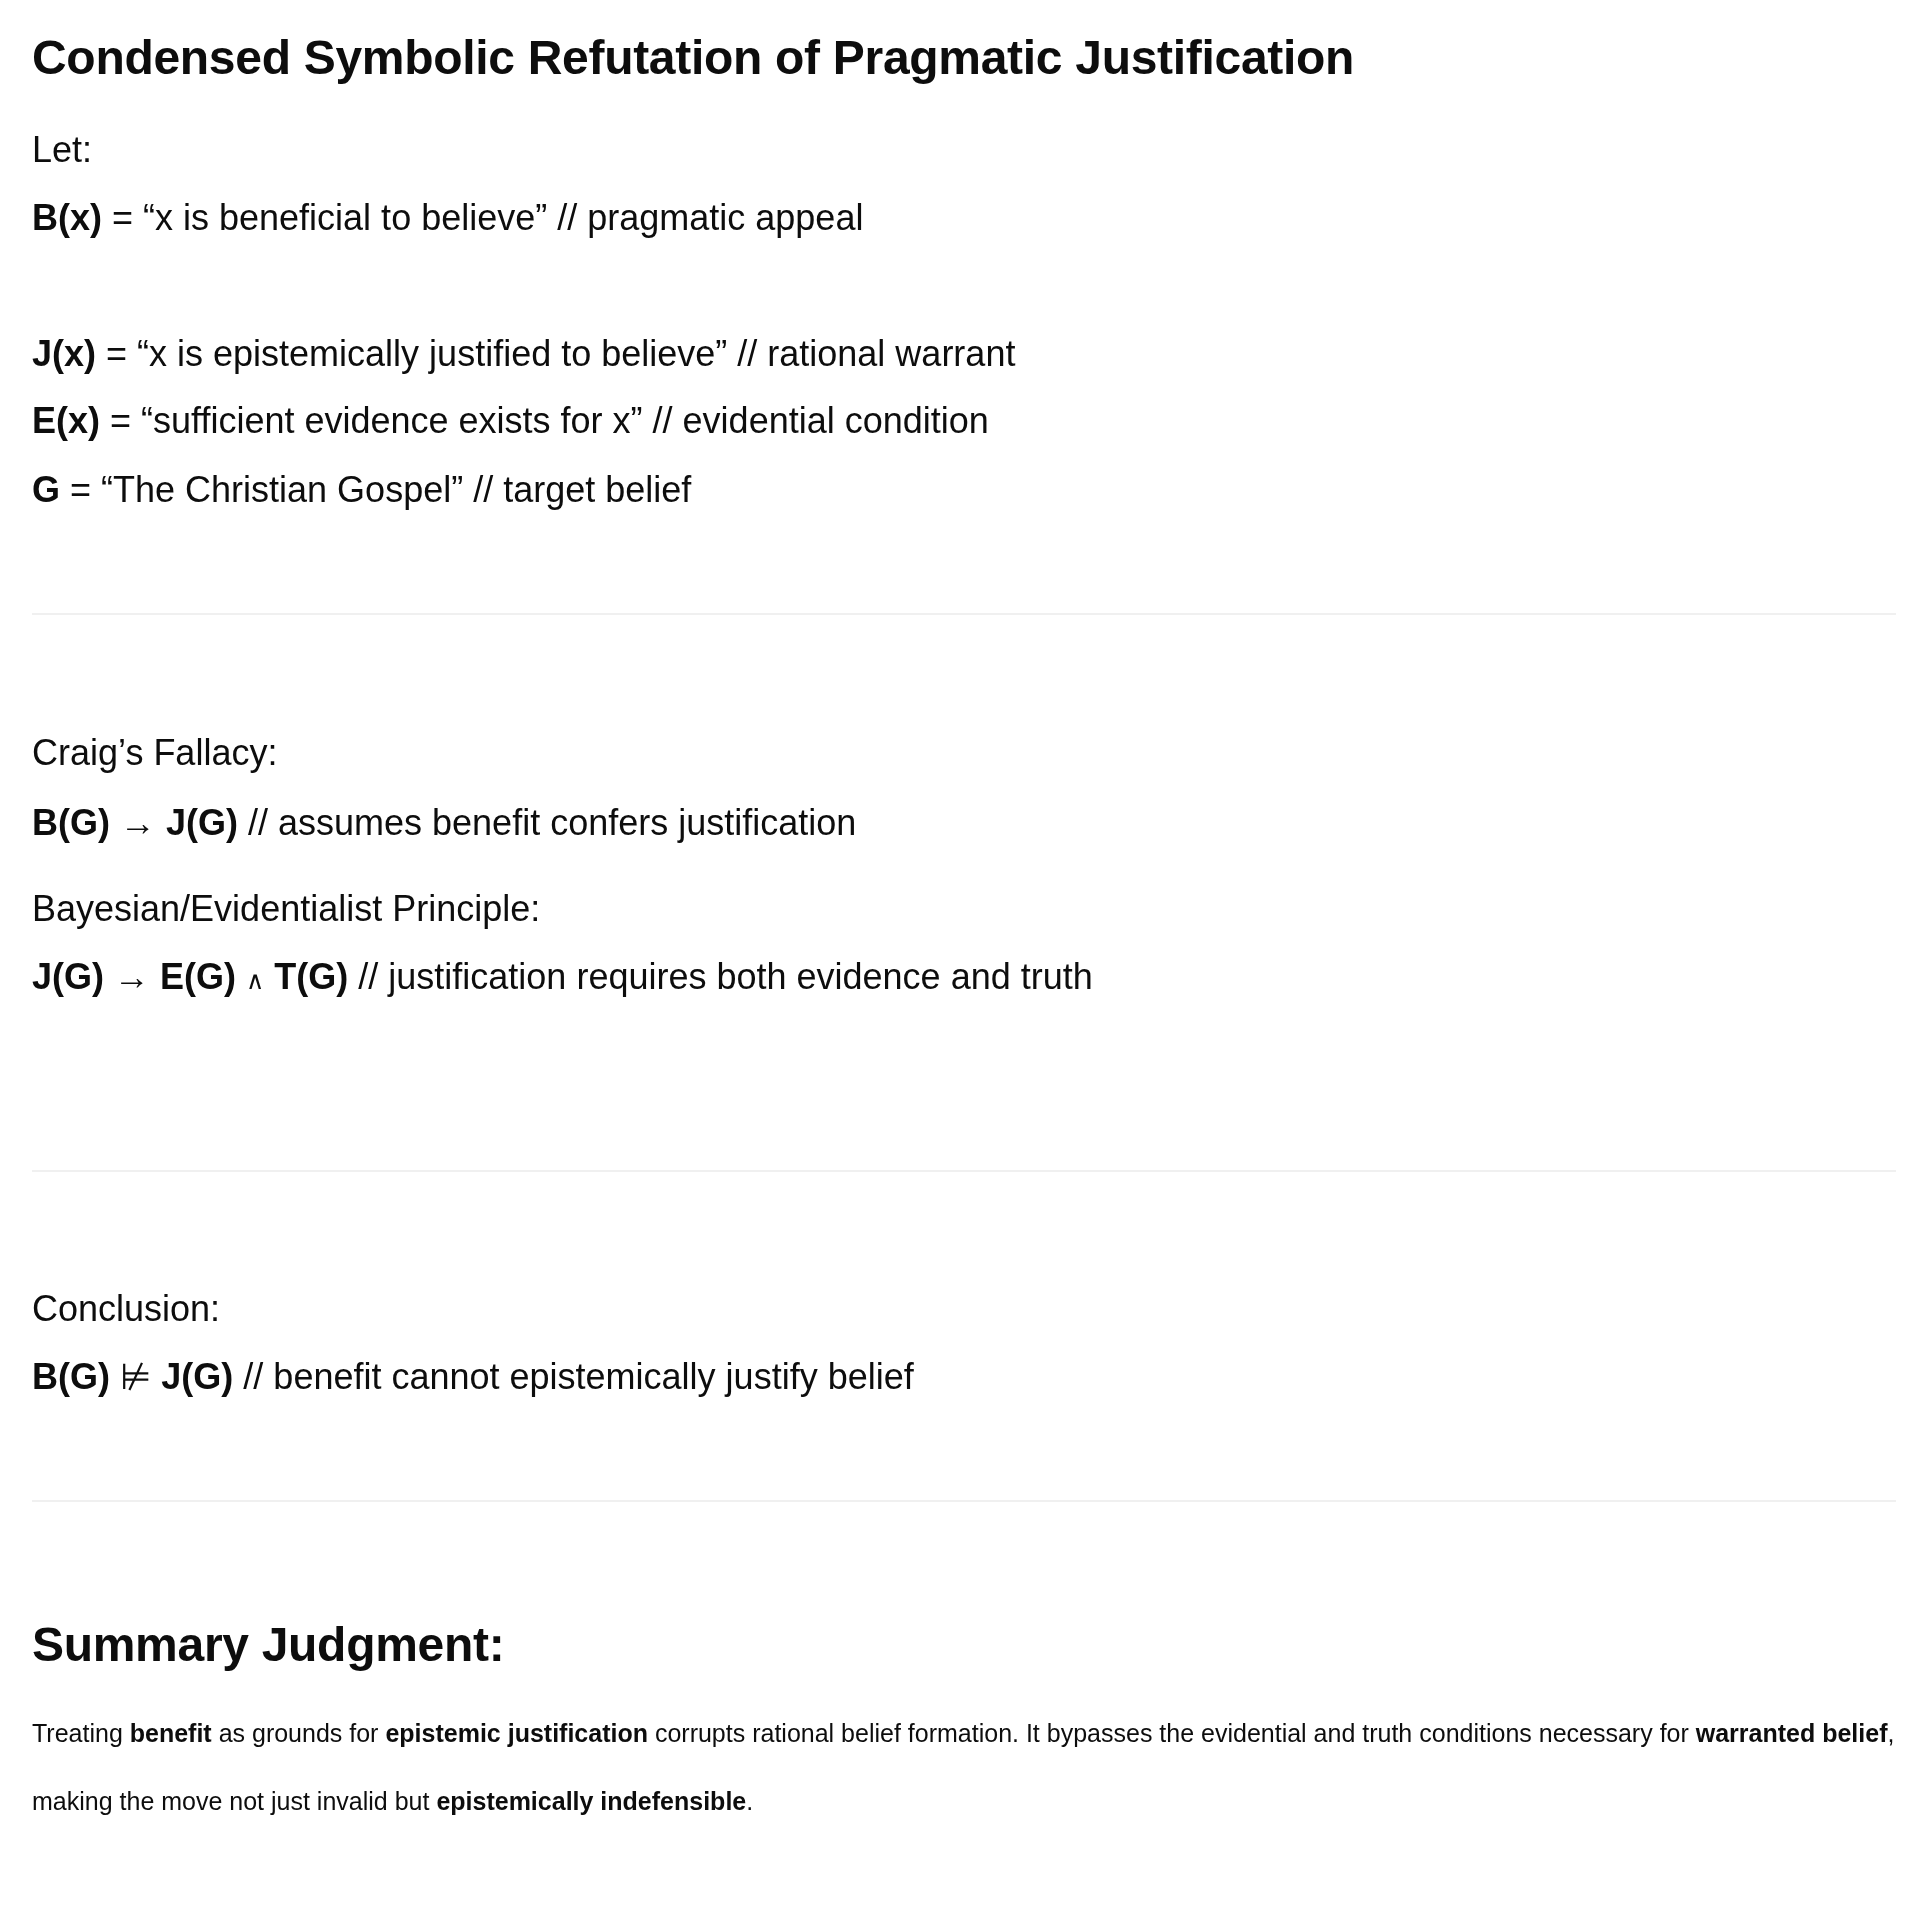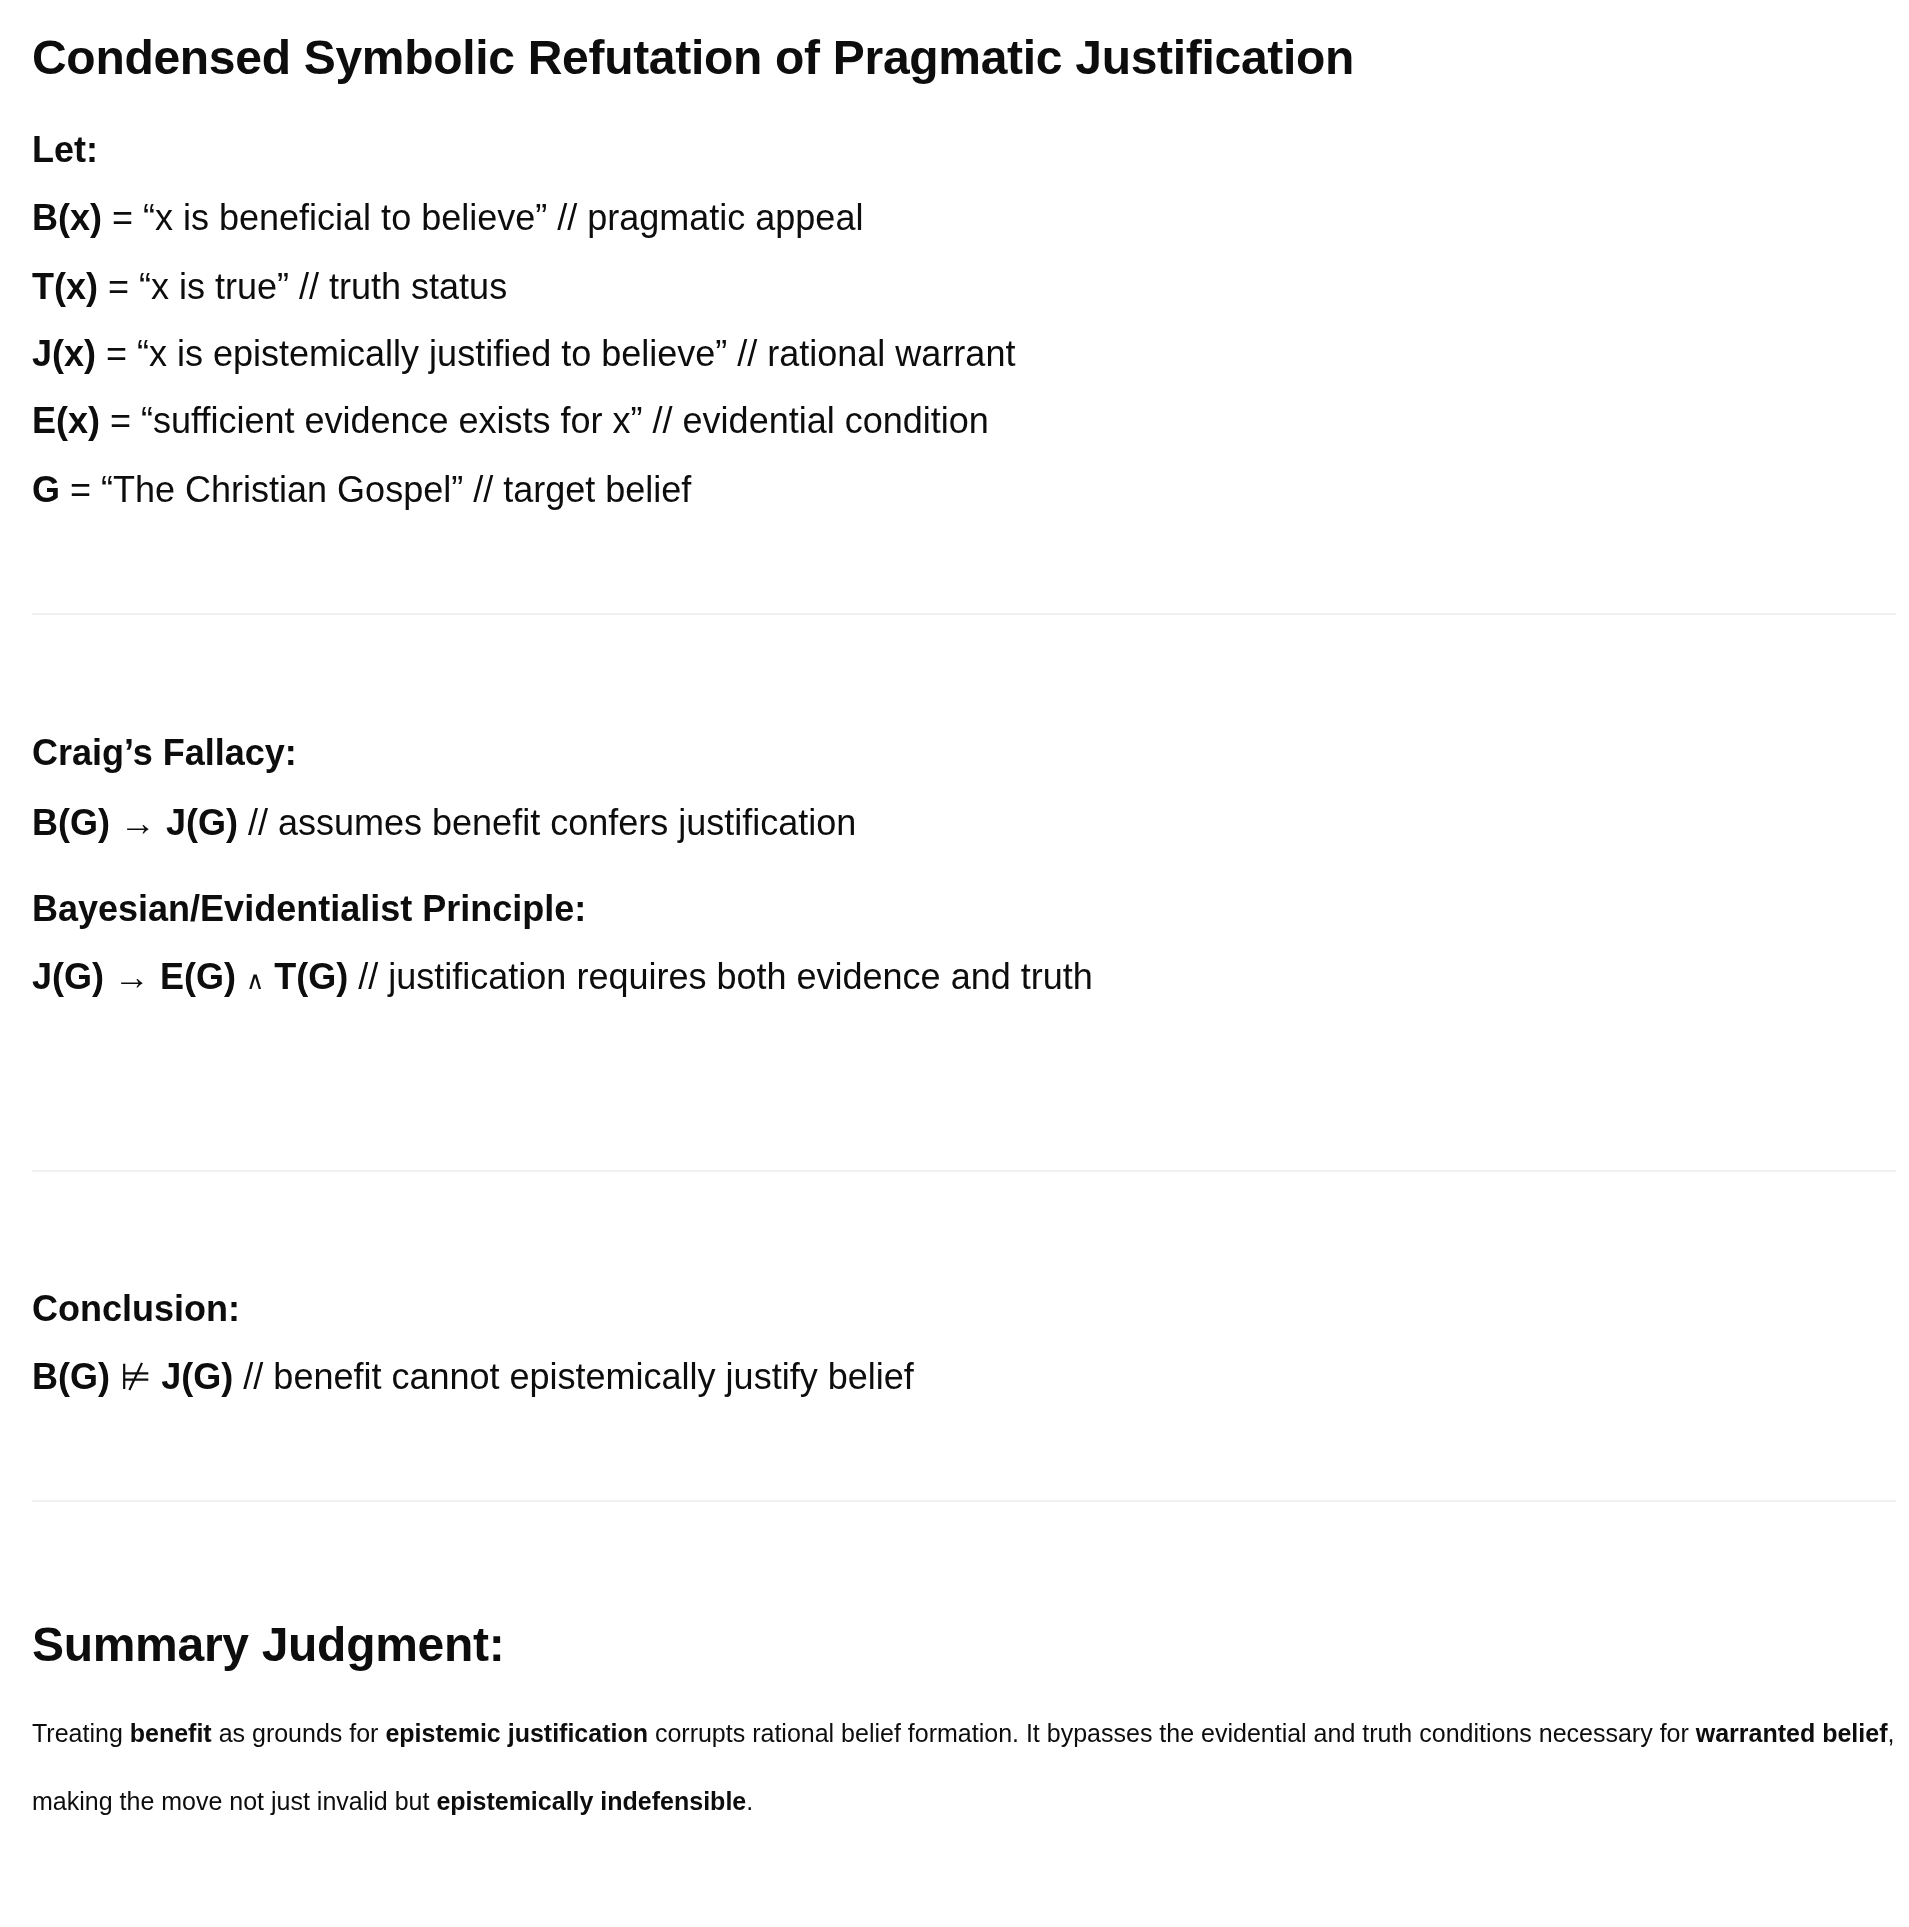--- a/index.html
+++ b/index.html
@@ -25,21 +25,21 @@
     white-space: nowrap;
   }
   .h1 {
     font-size: 48px;
     font-weight: 700;
     letter-spacing: -0.3px;
     line-height: 1;
   }
   .label {
     font-size: 36px;
-    font-weight: 700;
+    font-weight: 400;
     line-height: 1;
     text-align: center;
   }
   .line {
     font-size: 36px;
     font-weight: 400;
     line-height: 1;
   }
   .line b { font-weight: 700; }
   .divider {
@@ -62,21 +62,20 @@
 </head>
 <body>
 
 <div class="page">
 
   <div class="abs h1" style="top:34px;">Condensed Symbolic Refutation of Pragmatic Justification</div>
 
   <div class="abs label" style="top:132px;">Let:</div>
 
   <div class="abs line" style="top:200px;"><b>B(x)</b><span> = “x is beneficial to believe” // pragmatic appeal</span></div>
-  <div class="abs line" style="top:269px;"><b>T(x)</b><span> = “x is true” // truth status</span></div>
   <div class="abs line" style="top:403px;"><b>E(x)</b><span> = “sufficient evidence exists for x” // evidential condition</span></div>
   <div class="abs line" style="top:336px;"><b>J(x)</b><span> = “x is epistemically justified to believe” // rational warrant</span></div>
   <div class="abs line" style="top:472px;"><b>G</b><span> = “The Christian Gospel” // target belief</span></div>
 
   <div class="divider" style="top:613px;"></div>
 
   <div class="abs label" style="top:735px;">Craig’s Fallacy:</div>
   <div class="abs line" style="top:805px;"><b>B(G) → J(G)</b><span> // assumes benefit confers justification</span></div>
 
   <div class="abs line" style="top:959px;"><b>J(G) → E(G) </b><span class="sym" style="font-size:25px;">∧</span><b> T(G)</b><span> // justification requires both evidence and truth</span></div>

